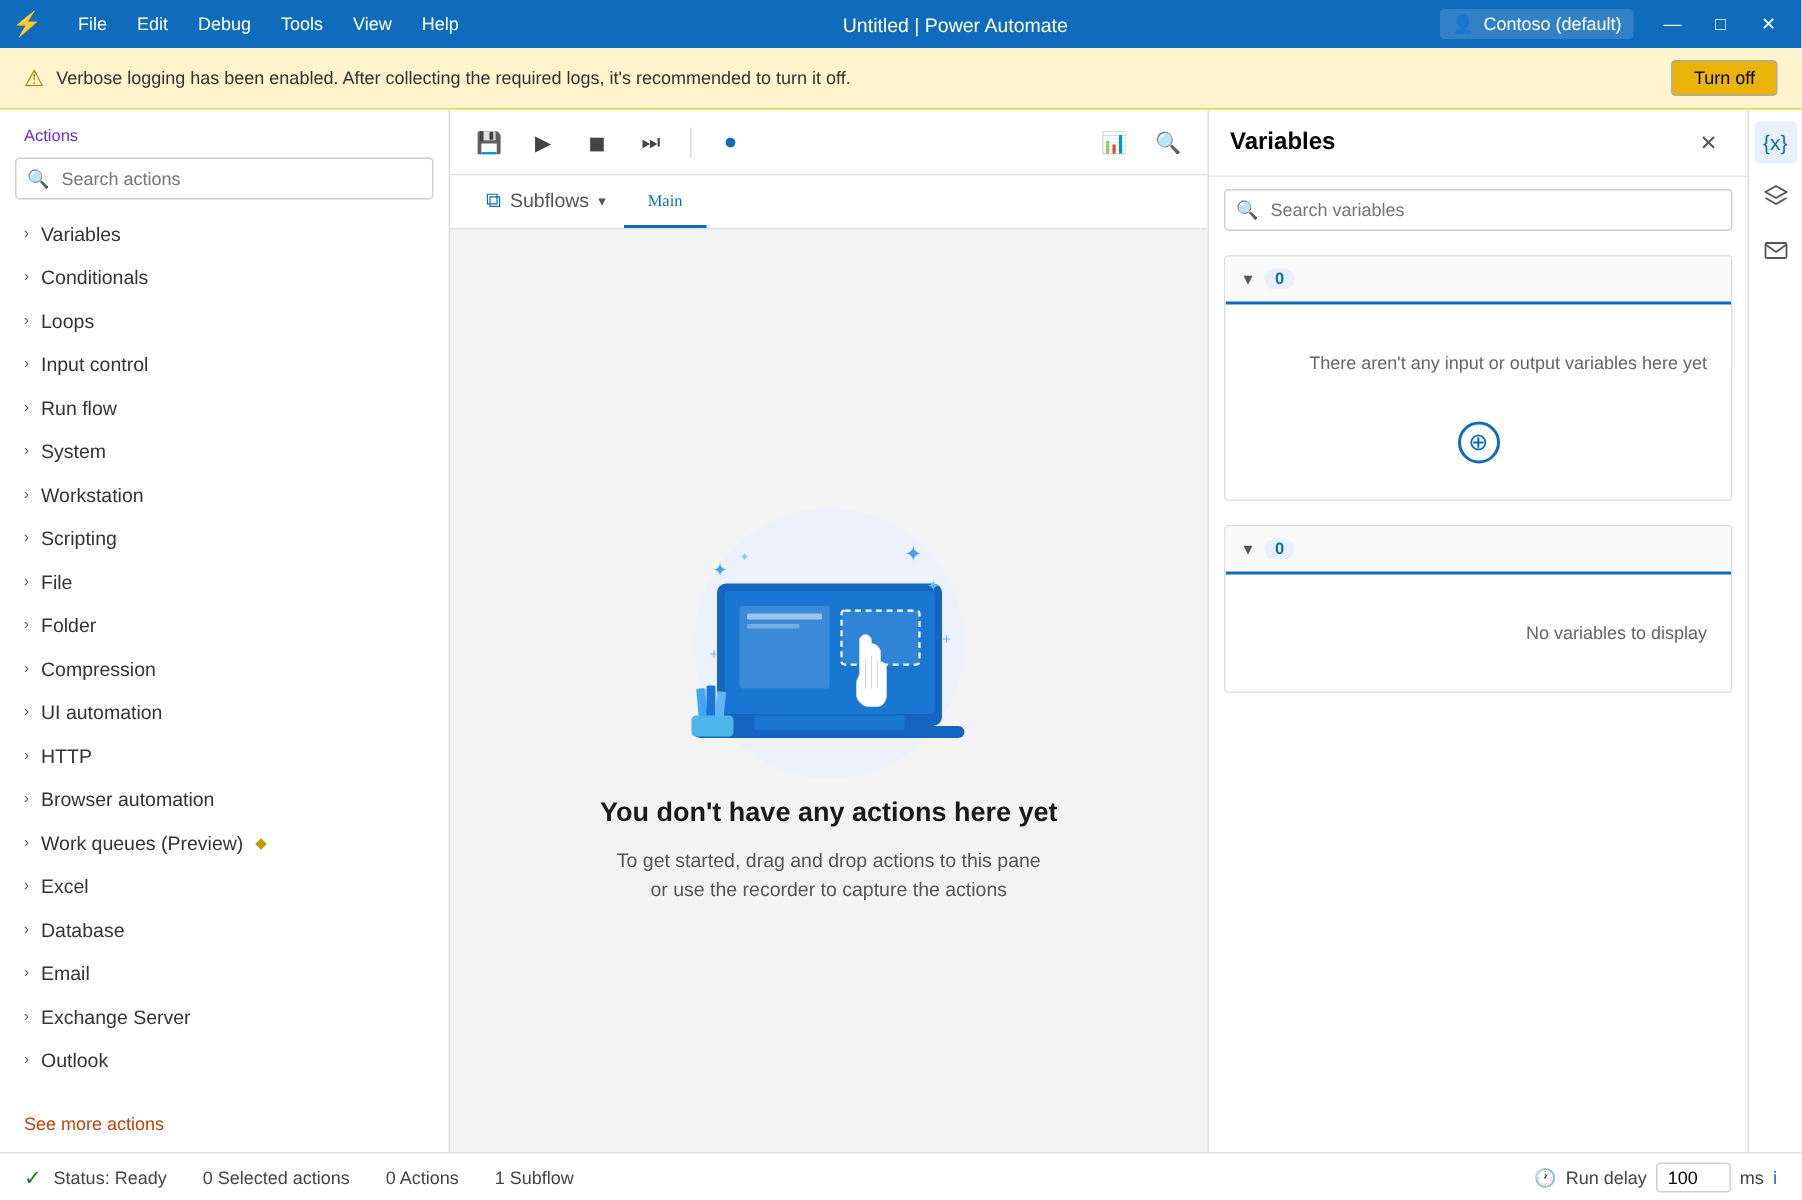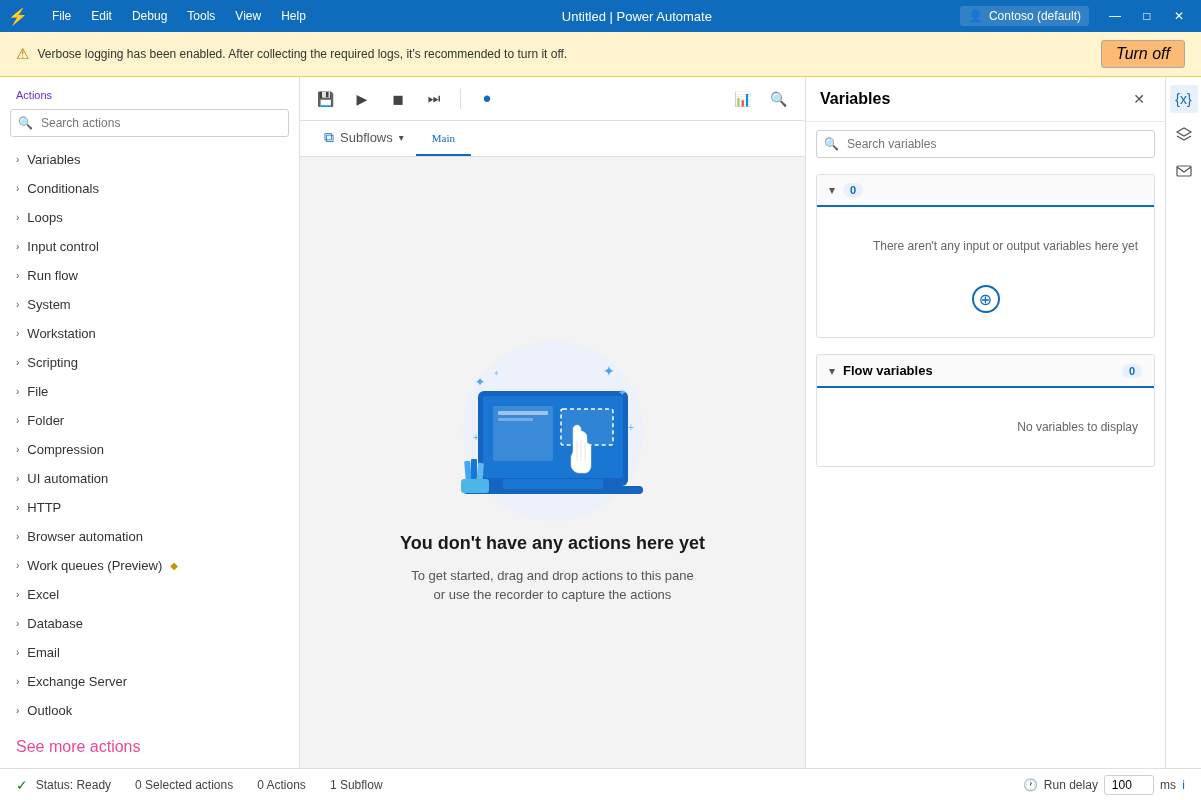--- a/index.html
+++ b/index.html
@@ -13,38 +13,38 @@
     .titlebar-center { font-size: 13px; font-weight: 400; }
     .titlebar-right { display: flex; align-items: center; gap: 12px; }
     .titlebar-account { display: flex; align-items: center; gap: 6px; background: rgba(255,255,255,0.15); padding: 3px 8px; border-radius: 3px; }
     .titlebar-controls { display: flex; gap: 4px; }
     .titlebar-controls span { width: 28px; height: 28px; display: flex; align-items: center; justify-content: center; cursor: pointer; border-radius: 3px; }
 
     
     .warning-bar { background: #fff4ce; padding: 8px 16px; display: flex; align-items: center; justify-content: space-between; border-bottom: 1px solid #e8d44d; font-size: 12px; color: #333; min-height: 40px; }
     .warning-bar-left { display: flex; align-items: center; gap: 8px; }
     .warning-icon { color: #b37400; font-size: 15px; }
-    .turn-off-btn { background: #fdba74; border: 1px solid #aaa; padding: 4px 14px; border-radius: 3px; cursor: pointer; font-size: 16px; font-style: italic; }
+    .turn-off-btn { background: #eab308; border: 1px solid #aaa; padding: 4px 14px; border-radius: 3px; cursor: pointer; font-size: 12px; }
 
     
     .main-layout { display: flex; flex: 1; overflow: hidden; }
 
     
     .actions-panel { width: 300px; background: white; border-right: 1px solid #e0e0e0; display: flex; flex-direction: column; min-width: 300px; }
     .panel-title { font-size: 11px; font-weight: 400; padding: 12px 16px 8px; color: #6d28d9; }
     .search-box { margin: 0 10px 8px; position: relative; }
     .search-box input { width: 100%; padding: 6px 10px 6px 30px; border: 1px solid #d0d0d0; border-radius: 3px; font-size: 12px; outline: none; }
     .search-icon-inner { position: absolute; left: 8px; top: 50%; transform: translateY(-50%); color: #666; font-size: 12px; }
     .actions-list { flex: 1; overflow-y: auto; }
     .actions-list::-webkit-scrollbar { width: 6px; }
     .actions-list::-webkit-scrollbar-thumb { background: #c0c0c0; border-radius: 3px; }
     .action-item { display: flex; align-items: center; padding: 7px 16px; cursor: pointer; gap: 8px; color: #333; font-size: 13px; }
     .chevron { font-size: 10px; color: #555; }
     .see-more { padding: 8px 16px 12px; }
-    .see-more a { color: #ec4899; text-decoration: none; font-size: 16px; cursor: pointer; margin-top: 34px; }
+    .see-more a { color: #c2410c; text-decoration: none; font-size: 12px; cursor: pointer; margin-top: 34px; }
 
     
     .canvas-area { flex: 1; display: flex; flex-direction: column; background: #f3f3f3; min-width: 0; }
     .toolbar { background: white; border-bottom: 1px solid #e0e0e0; padding: 6px 12px; display: flex; align-items: center; gap: 8px; height: 44px; }
     .toolbar-btn { width: 28px; height: 28px; display: flex; align-items: center; justify-content: center; border: none; background: none; cursor: pointer; border-radius: 3px; color: #444; font-size: 14px; }
     .toolbar-btn.active { color: #0f6cbd; }
     .toolbar-sep { width: 1px; height: 20px; background: #ddd; margin: 0 4px; }
     .tabs-bar { background: white; border-bottom: 1px solid #e0e0e0; display: flex; align-items: stretch; padding: 0 12px; height: 36px; }
     .tab-subflows { display: flex; align-items: center; gap: 6px; padding: 0 12px; cursor: pointer; color: #555; font-size: 13px; border-bottom: 2px solid transparent; }
     .tab-main { display: flex; align-items: center; padding: 0 16px; cursor: pointer; font-size: 11px; color: #0f6cbd; border-bottom: 2px solid #0f6cbd; font-weight: 500; font-family: Liberation Serif, serif; }
@@ -314,21 +314,20 @@
       </div>
       <div class="var-section-body">
         <div class="var-empty">There aren't any input or output variables here yet</div>
         <div class="var-add-btn">⊕</div>
       </div>
     </div>
 
     <div class="var-section">
       <div class="var-section-header">
         <span style="font-size:12px; color:#555;">▾</span>
-        <span class="var-section-title">Flow variables</span>
         <span class="var-badge">0</span>
       </div>
       <div class="var-section-body">
         <div class="var-empty">No variables to display</div>
       </div>
     </div>
   </div>
 
   <div class="right-icons">
     <span class="right-icon active" title="Variables">{x}</span>

